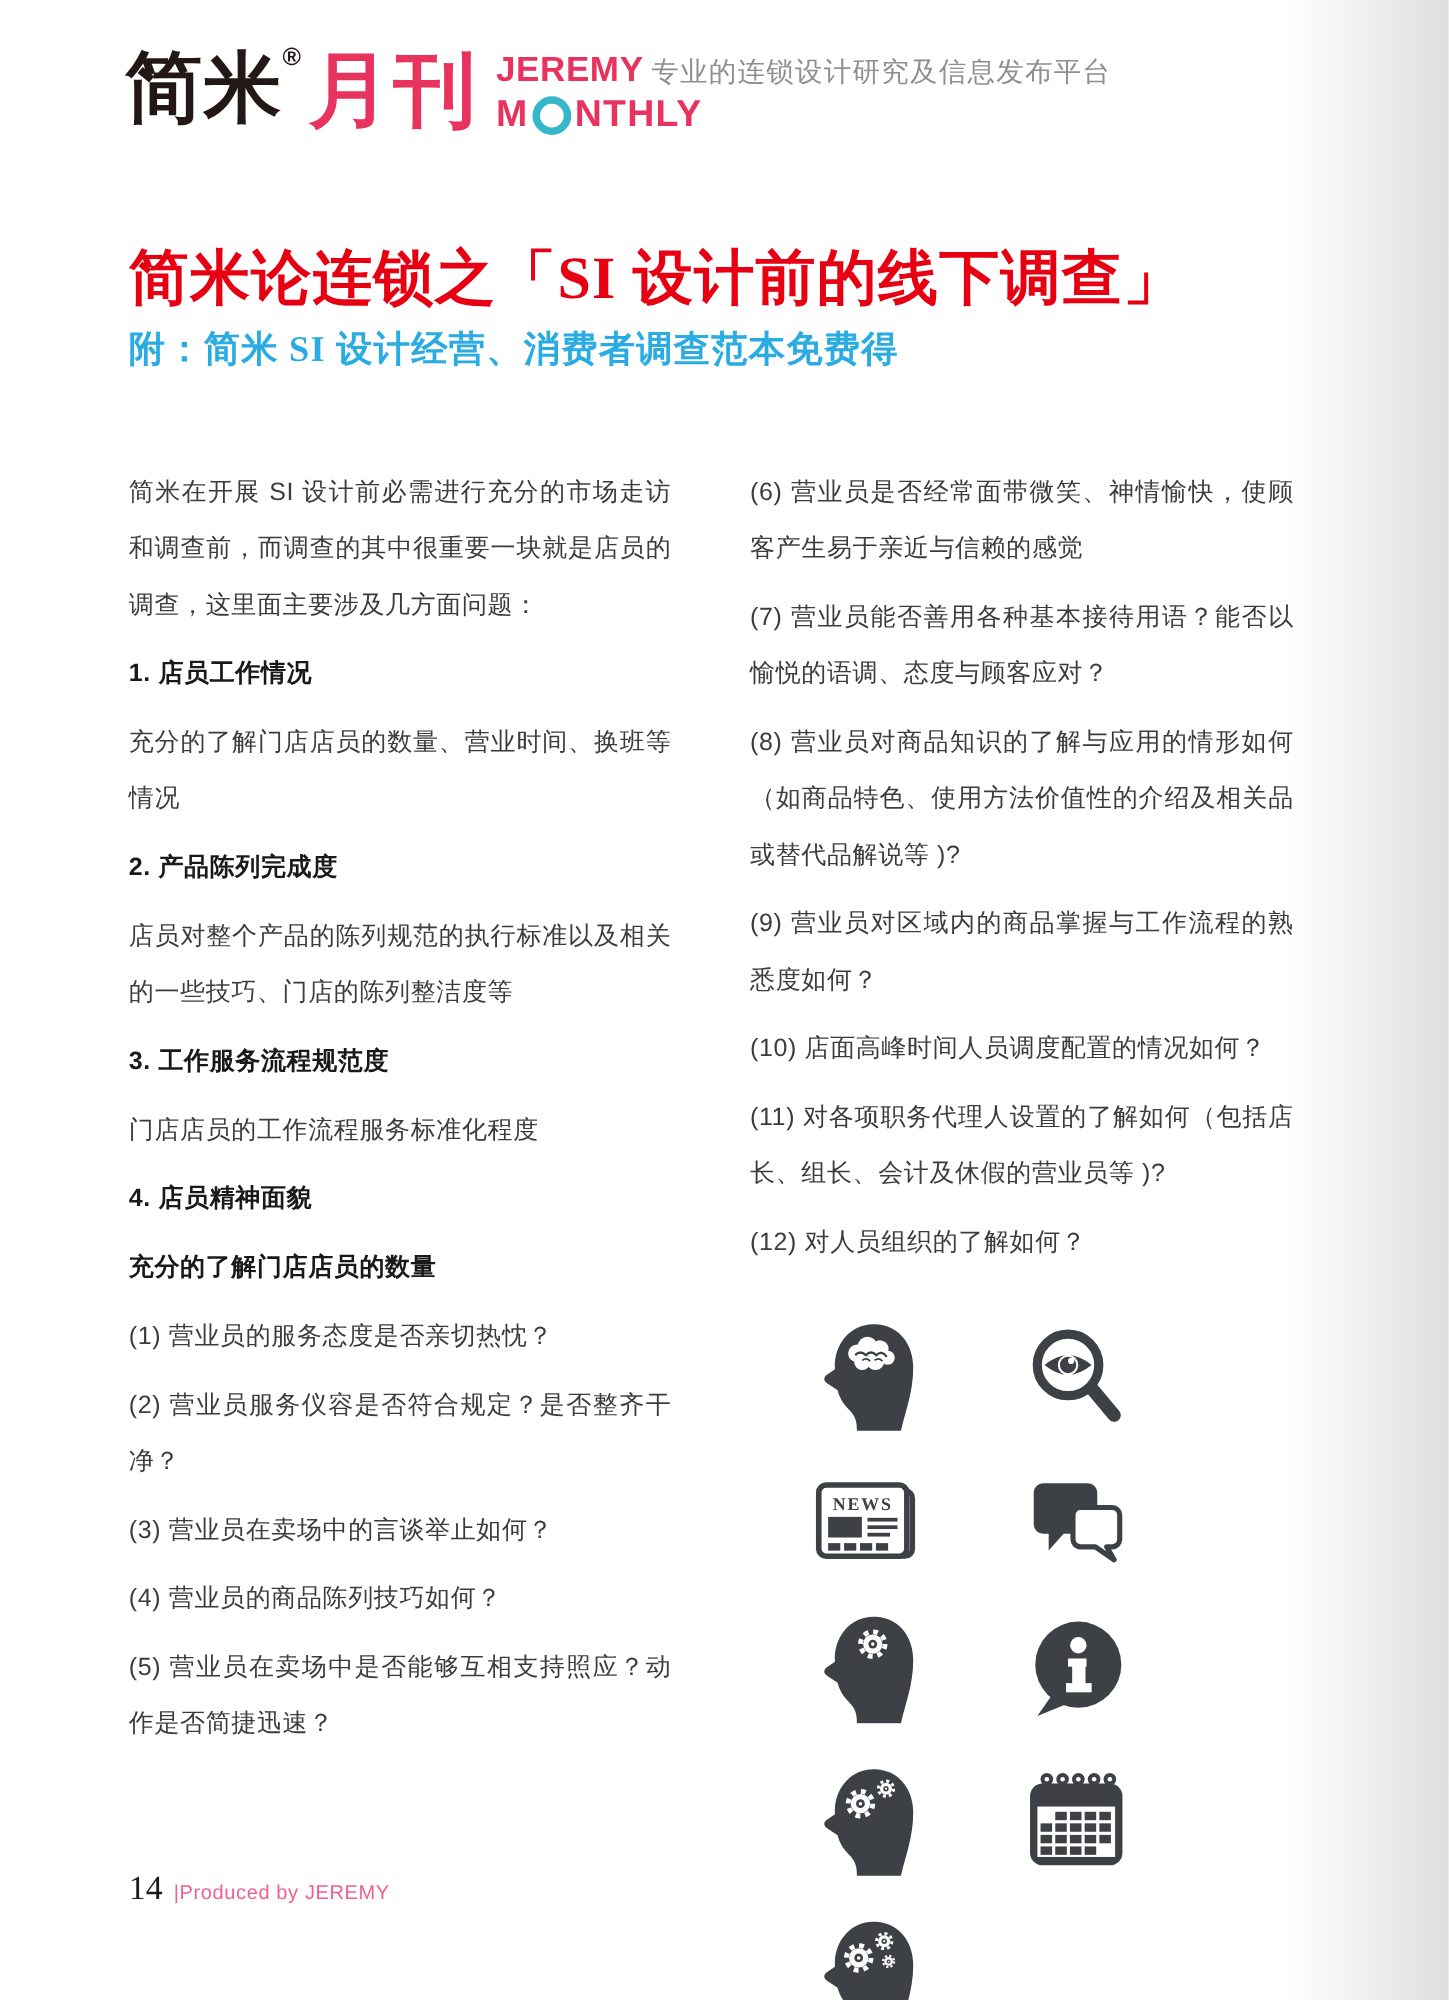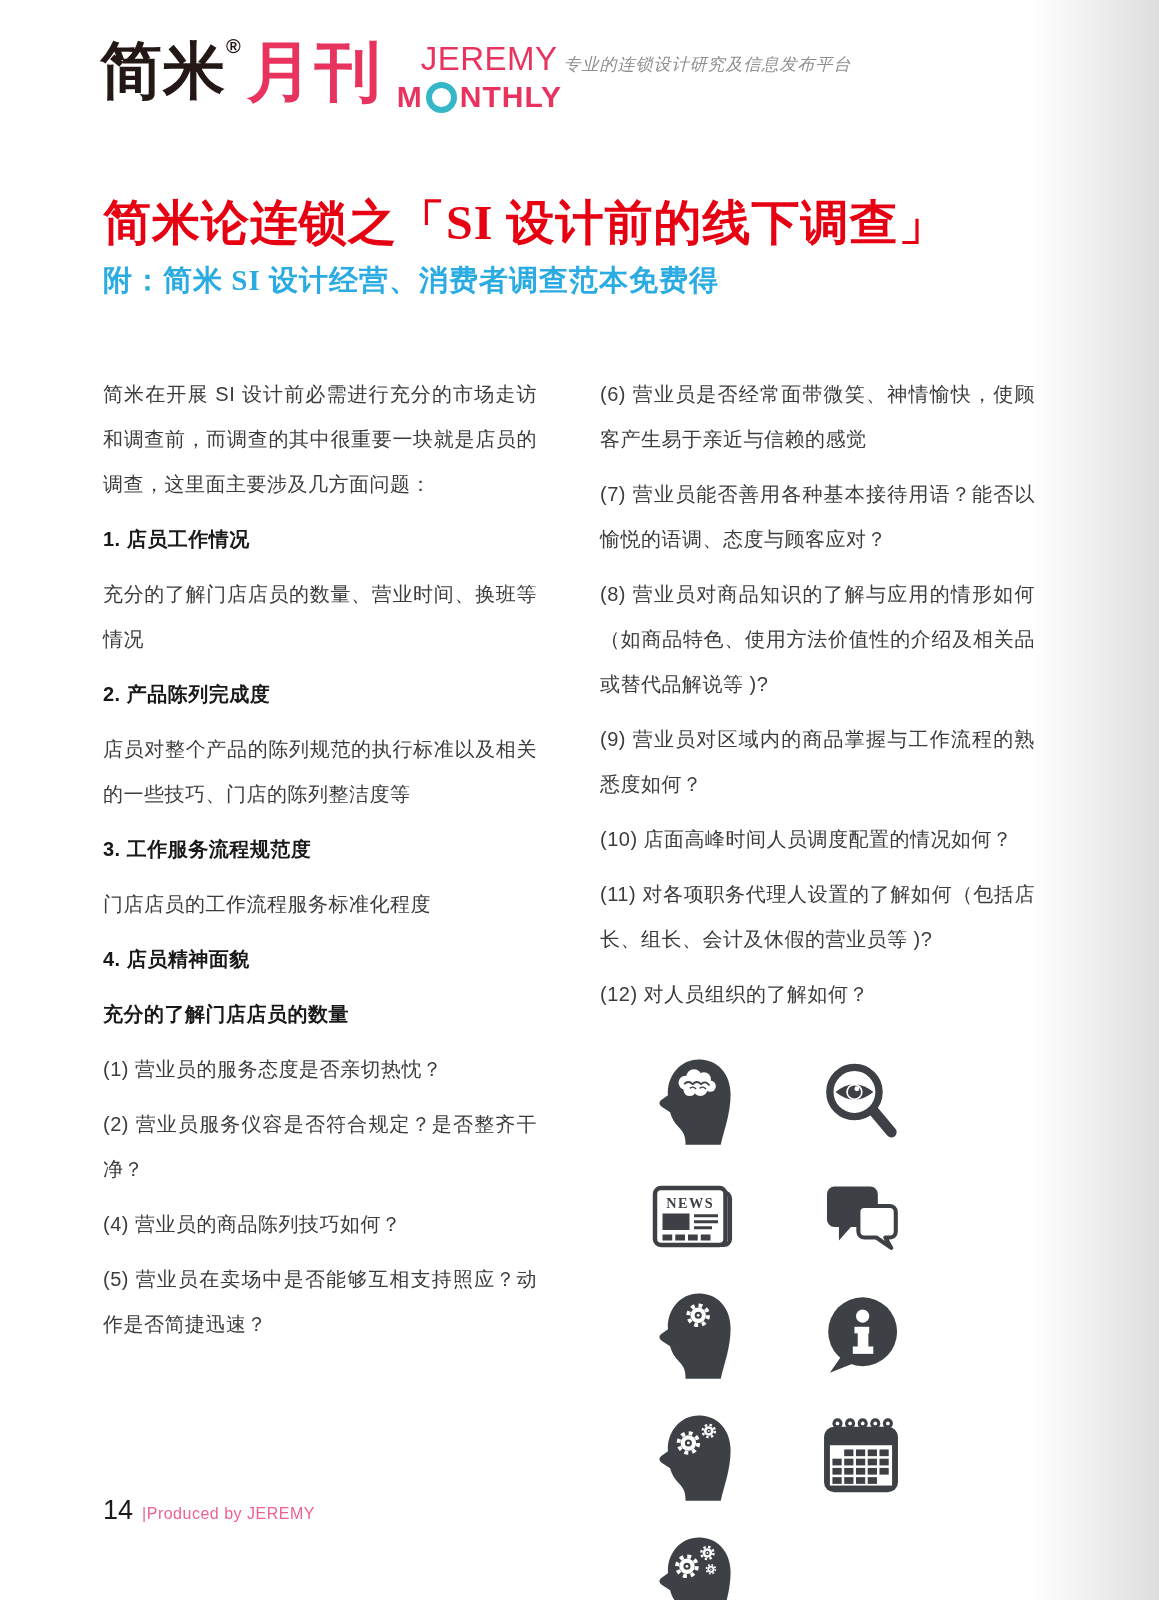--- a/index.html
+++ b/index.html
@@ -12,22 +12,22 @@
   .edge-gradient{position:absolute;top:0;right:0;width:130px;height:1600px;
     background:linear-gradient(to right,rgba(0,0,0,0),rgba(0,0,0,0.13));pointer-events:none;}
 
   
   .logo-row{position:absolute;left:100px;top:26px;display:flex;align-items:flex-start;justify-content:space-between;}
   .logo-cjk{font-weight:900;font-size:62px;line-height:90px;letter-spacing:1px;color:#231815;}
   .logo-reg{font-size:20px;font-weight:700;color:#231815;vertical-align:top;line-height:40px;}
   .logo-yuekan{font-weight:900;font-size:66px;line-height:90px;color:var(--brand-pink);margin-left:6px;letter-spacing:2px;}
   .logo-text{margin-left:14px;padding-top:14px;}
   .jeremy-row{display:flex;align-items:baseline;}
-  .jeremy{color:var(--brand-pink);font-weight:400;font-size:33px;letter-spacing:0.5px;margin-left:24px;}
-  .tagline{color:#8f8f8f;font-style:italic;font-size:17px;margin-left:6px;letter-spacing:1px;}
+  .jeremy{color:var(--brand-pink);font-weight:700;font-size:28px;letter-spacing:0.5px;}
+  .tagline{color:#8f8f8f;font-size:22px;margin-left:6px;letter-spacing:1px;}
   .monthly-row{display:flex;align-items:center;color:var(--brand-pink);font-weight:700;font-size:30px;margin-top:2px;letter-spacing:1px;}
   .o-circle{display:inline-block;width:19px;height:19px;border:6px solid var(--brand-teal);border-radius:50%;margin:0 3px;}
 
   
   .title-block{position:absolute;left:103px;top:192px;width:960px;}
   .main-title{font-family:"Liberation Serif",serif;font-weight:900;font-size:48px;line-height:62px;
     color:var(--title-red);letter-spacing:1px;margin:0;}
   .sub-title{font-family:"Liberation Serif",serif;font-weight:900;font-size:29px;line-height:40px;
     color:var(--sub-blue);letter-spacing:1px;margin:6px 0 4px 0;}
 
@@ -46,21 +46,21 @@
   .st-dk{stroke:var(--icon-dark);}
   .news-text{font-family:"Liberation Serif",serif;font-weight:700;font-size:19px;letter-spacing:2px;fill:var(--icon-dark);}
 
   
   .rating-row{display:flex;align-items:center;margin-top:16px;width:334px;}
   .dash{flex:1;height:3px;background:repeating-linear-gradient(90deg,#4c4c4c 0 9px,transparent 9px 17px);}
   .stars{margin:0 8px;}
 
   
   .footer{position:absolute;left:103px;top:1495px;display:flex;align-items:baseline;}
-  .page-num{font-family:Liberation Sans, sans-serif;font-size:27px;color:#1a1a1a;}
+  .page-num{font-family:Liberation Serif, serif;font-size:27px;color:#1a1a1a;}
   .credit{font-size:16px;color:#ef5f92;margin-left:9px;letter-spacing:0.5px;}
 </style>
 </head>
 <body style="--title-red: #e60012; --sub-blue: #2aabe2; --brand-pink: #e8335f; --brand-teal: #35b6c9; --icon-dark: #3d4146; --star-yellow: #fcc400; --star-pink: #ee2e6d; --body-text: #3c3c3c;">
 
 <svg width="0" height="0" style="position:absolute" aria-hidden="true">
   <defs>
     <path id="head" d="M64 3 C92 5 106 28 106 52 C106 80 97 102 92 124 L42 124 C42 113 40 107 33 100 C26 93 22 86 20 78 L8 70 C4 67 4 64 7 61 L17 54 C15 25 36 1 64 3 Z"></path>
     <g id="gear-lg">
       <circle r="11" fill="#ffffff"></circle>
@@ -105,20 +105,21 @@
       <div class="block heading">1. 店员工作情况</div>
       <div class="block para">充分的了解门店店员的数量、营业时间、换班等情况</div>
       <div class="block heading">2. 产品陈列完成度</div>
       <div class="block para">店员对整个产品的陈列规范的执行标准以及相关的一些技巧、门店的陈列整洁度等</div>
       <div class="block heading">3. 工作服务流程规范度</div>
       <div class="block para">门店店员的工作流程服务标准化程度</div>
       <div class="block heading">4. 店员精神面貌</div>
       <div class="block heading">充分的了解门店店员的数量</div>
       <div class="block para">(1) 营业员的服务态度是否亲切热忱？</div>
       <div class="block para">(2) 营业员服务仪容是否符合规定？是否整齐干净？</div>
+      <div class="block para">(3) 营业员在卖场中的言谈举止如何？</div>
       <div class="block para">(4) 营业员的商品陈列技巧如何？</div>
       <div class="block para">(5) 营业员在卖场中是否能够互相支持照应？动作是否简捷迅速？</div>
     </div>
   <div class="col col-right">
     <div id="right-paras">
         <div class="block para">(6) 营业员是否经常面带微笑、神情愉快，使顾客产生易于亲近与信赖的感觉</div>
         <div class="block para">(7) 营业员能否善用各种基本接待用语？能否以愉悦的语调、态度与顾客应对？</div>
         <div class="block para">(8) 营业员对商品知识的了解与应用的情形如何（如商品特色、使用方法价值性的介绍及相关品或替代品解说等 )?</div>
         <div class="block para">(9) 营业员对区域内的商品掌握与工作流程的熟悉度如何？</div>
         <div class="block para">(10) 店面高峰时间人员调度配置的情况如何？</div>

